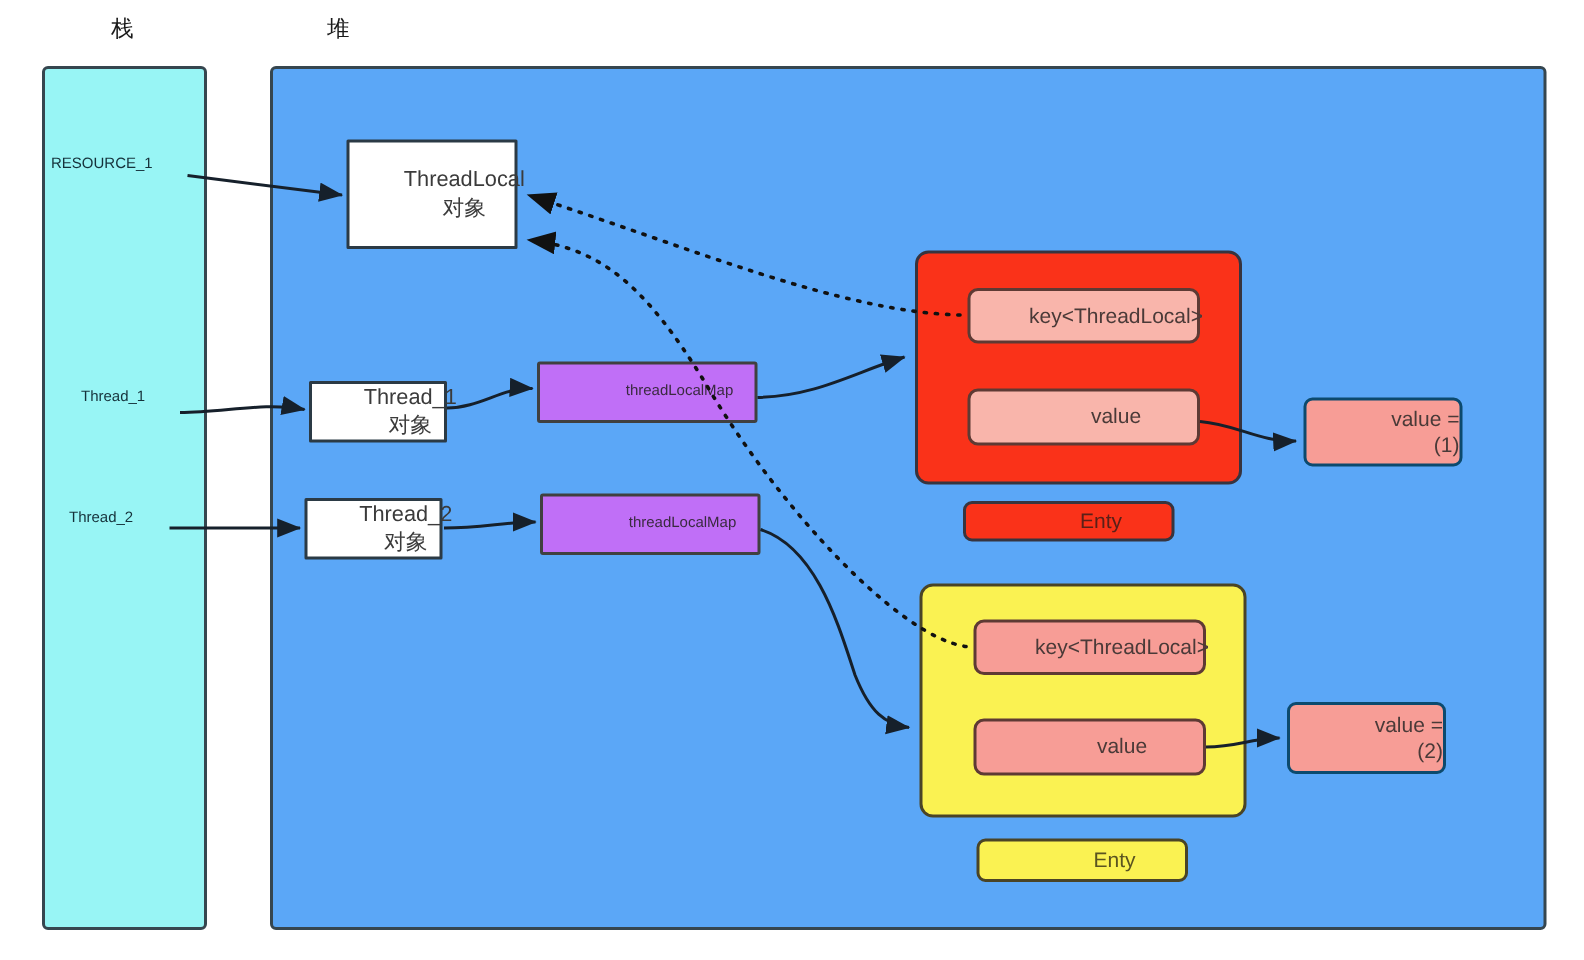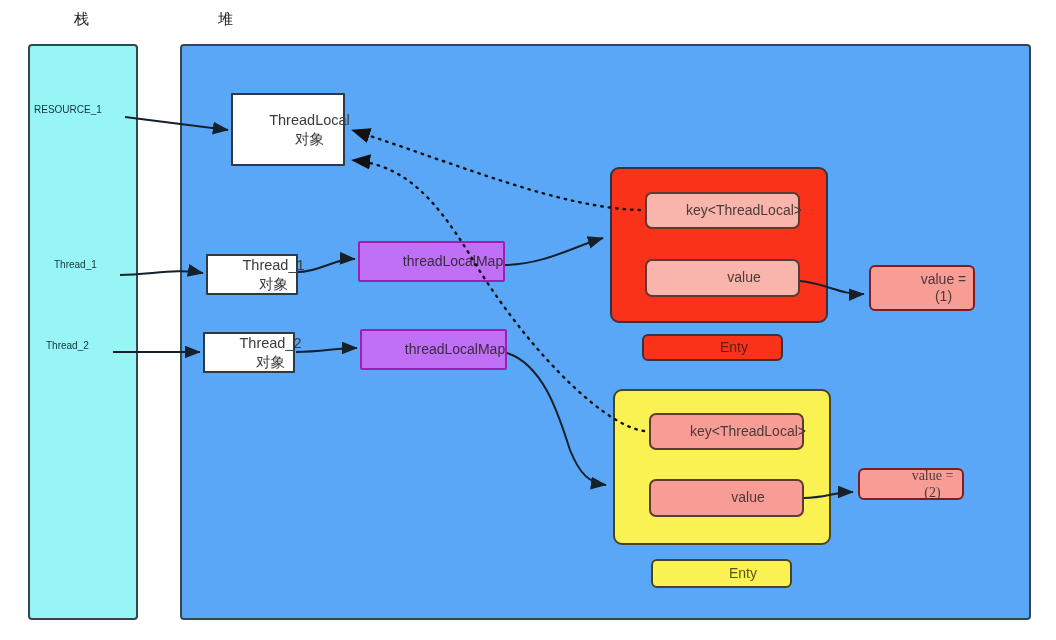--- a/index.html
+++ b/index.html
@@ -55,23 +55,23 @@
   }
   .node.white {
     background: #ffffff;
     border: 2px solid #2b3a45;
     color: #3b3b3b;
     font-size: 14.5px;
     border-radius: 1px;
   }
   .node.purple {
     background: #C06FF7;
-    border: 2px solid #a21caf;
+    border: 2px solid #404040;
     color: #3a2a40;
-    font-size: 14px;
+    font-size: 10px;
     border-radius: 2px;
   }
   .node.red-entry {
     background: #FA3219;
     border: 2px solid #37343f;
     border-radius: 9px;
   }
   .node.yellow-entry {
     background: #FAF252;
     border: 2px solid #4a4426;
@@ -86,24 +86,25 @@
   }
   .node.pink-dark {
     background: #F79D96;
     border: 2px solid #5e3a34;
     color: #4a3a38;
     font-size: 14px;
     border-radius: 7px;
   }
   .node.pink-val {
     background: #F79D96;
-    border: 2px solid #7f1d1d;
+    border: 2px solid #0c4a6e;
     color: #4a3a38;
     font-size: 14px;
     border-radius: 6px;
+    text-align: right;
   }
   .node.tag-red {
     background: #FA3219;
     border: 2px solid #37343f;
     color: #5a2018;
     font-size: 14px;
     border-radius: 6px;
   }
   .node.tag-yellow {
     background: #FAF252;
@@ -151,21 +152,21 @@
   <div class="node red-entry" style="left:610px; top:167px; width:218px; height:156px;"></div>
   <div class="node pink-light" style="left:645px; top:192px; width:155px; height:37px;">key&lt;ThreadLocal&gt;</div>
   <div class="node pink-light" style="left:645px; top:259px; width:155px; height:38px;">value</div>
   <div class="node tag-red" style="left:642px; top:334px; width:141px; height:27px;">Enty</div>
   <div class="node pink-val" style="left:869px; top:265px; width:106px; height:46px;">value = (1)</div>
 
   <div class="node yellow-entry" style="left:613px; top:389px; width:218px; height:156px;"></div>
   <div class="node pink-dark" style="left:649px; top:413px; width:155px; height:37px;">key&lt;ThreadLocal&gt;</div>
   <div class="node pink-dark" style="left:649px; top:479px; width:155px; height:38px;">value</div>
   <div class="node tag-yellow" style="left:651px; top:559px; width:141px; height:29px;">Enty</div>
-  <div class="node pink-val" style="left:858px; top:468px; width:106px; height:32px;font-family:Liberation Serif, serif;">value = (2)</div>
+  <div class="node pink-val" style="left:858px; top:468px; width:106px; height:48px;">value = (2)</div>
 
   <svg class="edges" viewBox="0 0 1056 640">
     <defs>
       <marker id="ah" markerWidth="9" markerHeight="9" refX="7.6" refY="3.2" orient="auto" markerUnits="strokeWidth">
         <path d="M0,0 L8,3.2 L0,6.4 Z" fill="#16202b"></path>
       </marker>
       <marker id="ahd" markerWidth="9" markerHeight="9" refX="7.6" refY="3.2" orient="auto" markerUnits="strokeWidth">
         <path d="M0,0 L8,3.2 L0,6.4 Z" fill="#111111"></path>
       </marker>
     </defs>

